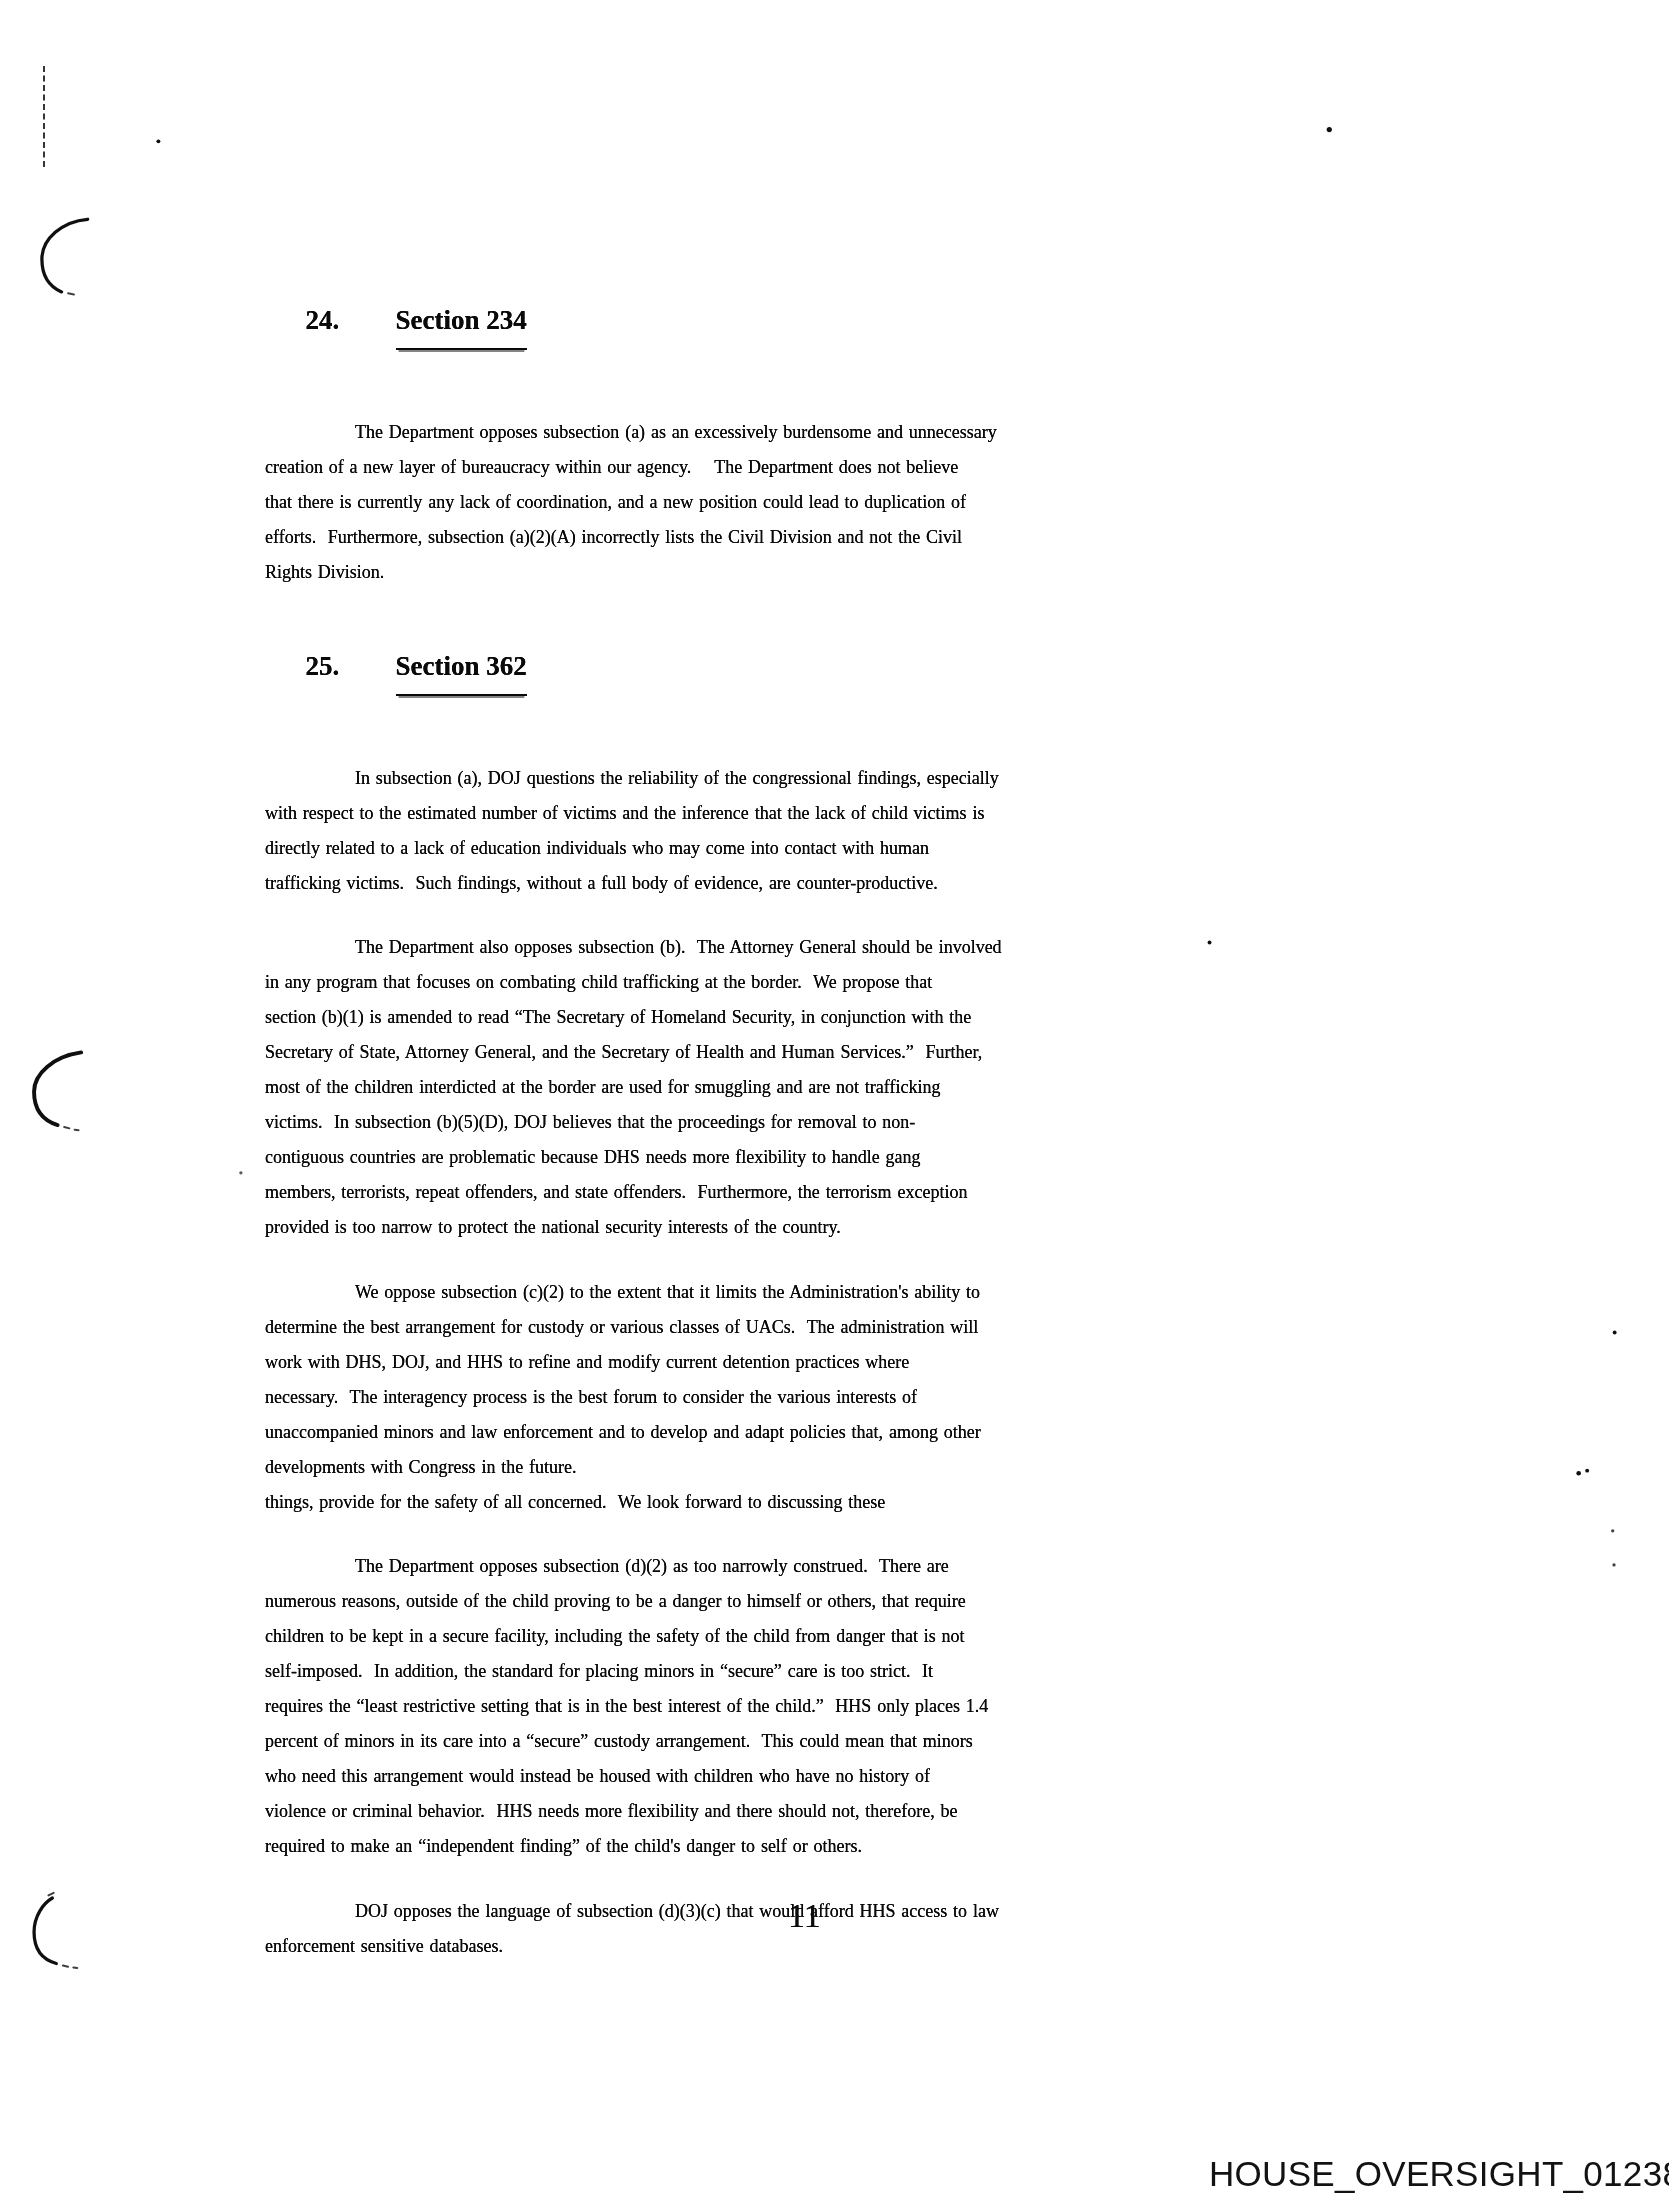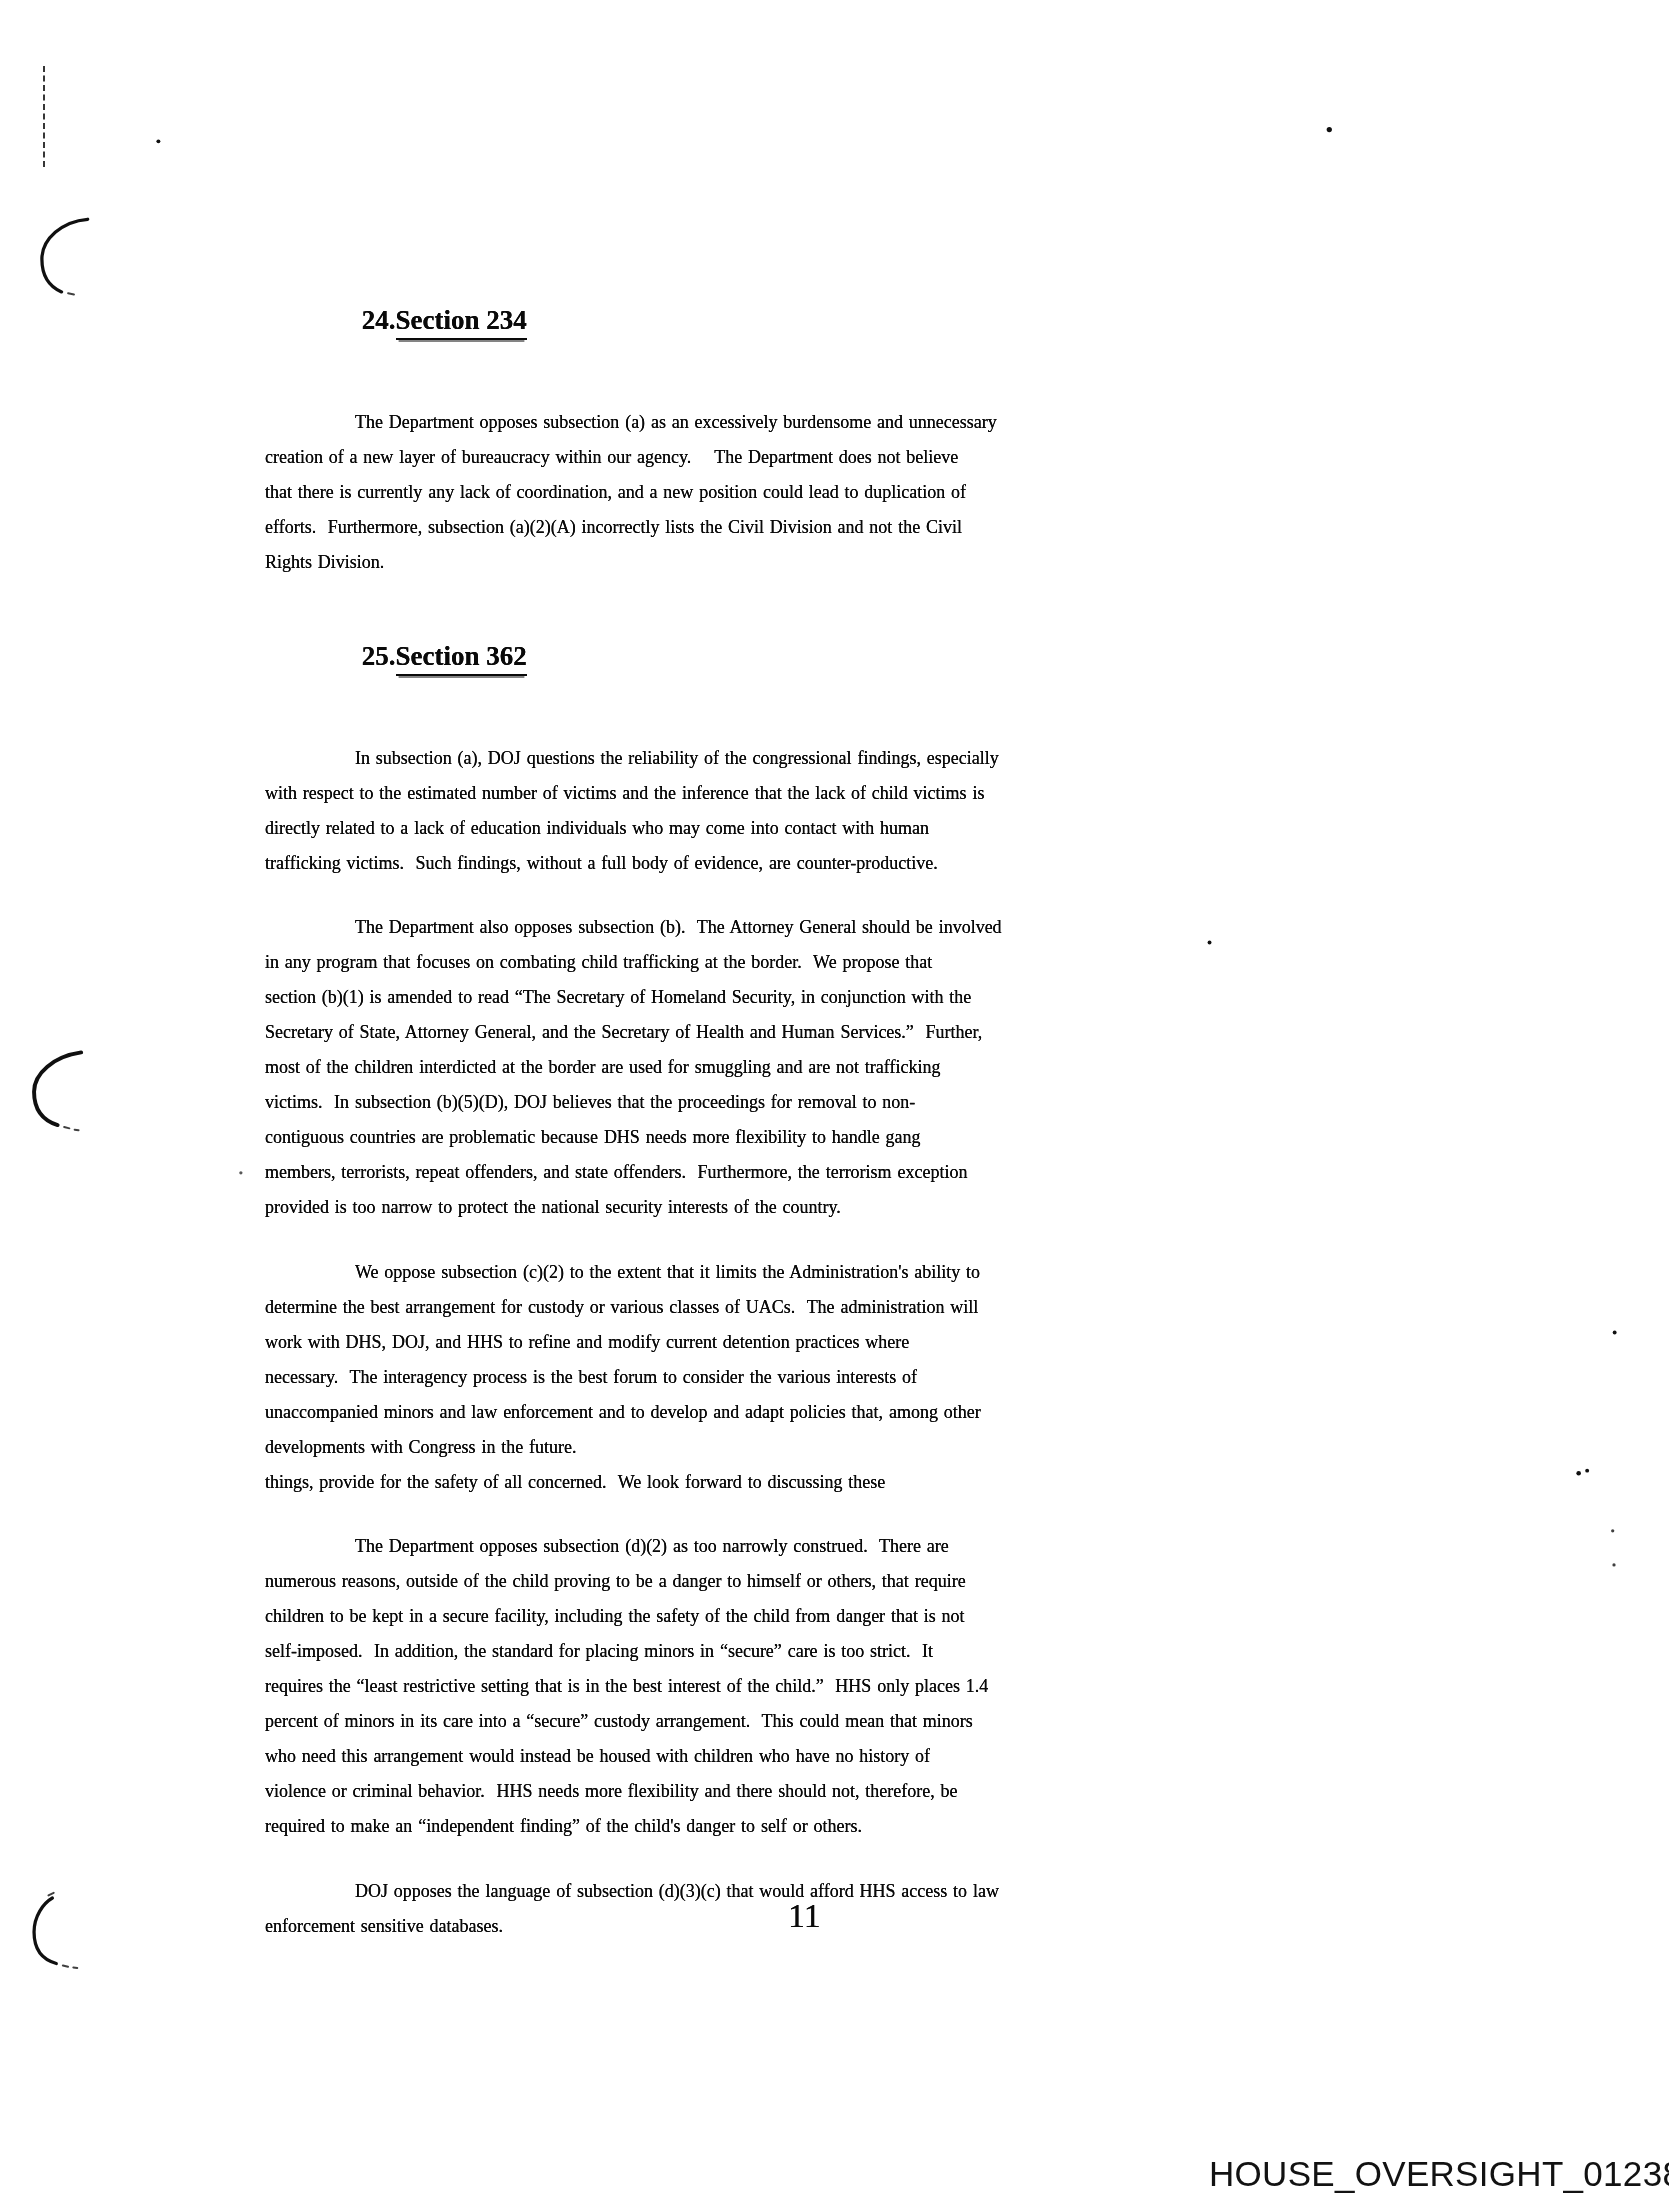--- a/index.html
+++ b/index.html
@@ -21,25 +21,24 @@
   .heading {
     font-size: 27px;
     font-weight: bold;
     margin: 0 0 34px 0;
     white-space: pre;
     text-shadow: 0 0 0.4px #000;
   }
   .heading .hnum {
     display: inline-block;
     width: 90px;
-    text-align: right;
   }
   .heading .htitle {
     display: inline-block;
-    padding-bottom: 2px;
+    padding-bottom: 12px;
     border-bottom: 2.6px solid #0a0a0a;
     box-shadow: 0 4.6px 0 -2.6px rgba(10,10,10,0.5);
   }
   .para { margin: 0 0 29.5px 0; }
   .line {
     font-size: 18px;
     line-height: 35px;
     white-space: pre;
     word-spacing: 1.3px;
     text-shadow: 0 0 0.4px #000;

